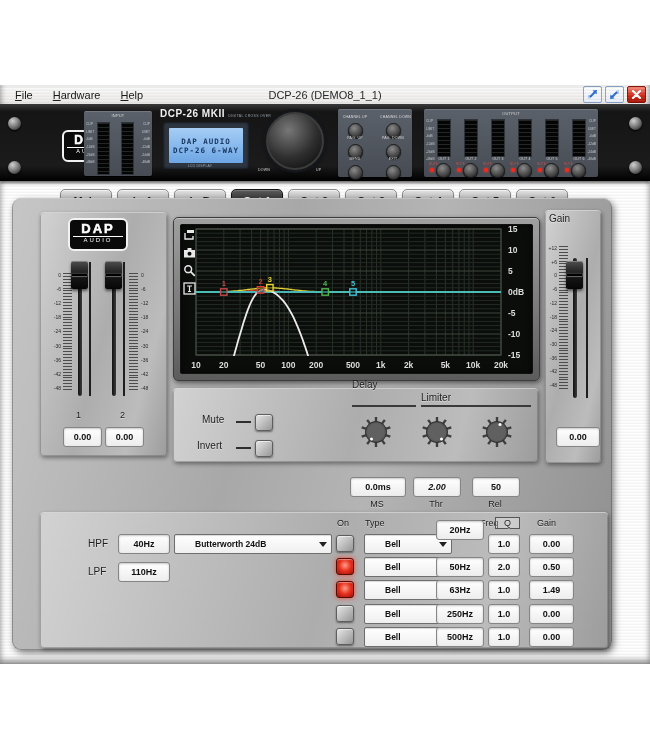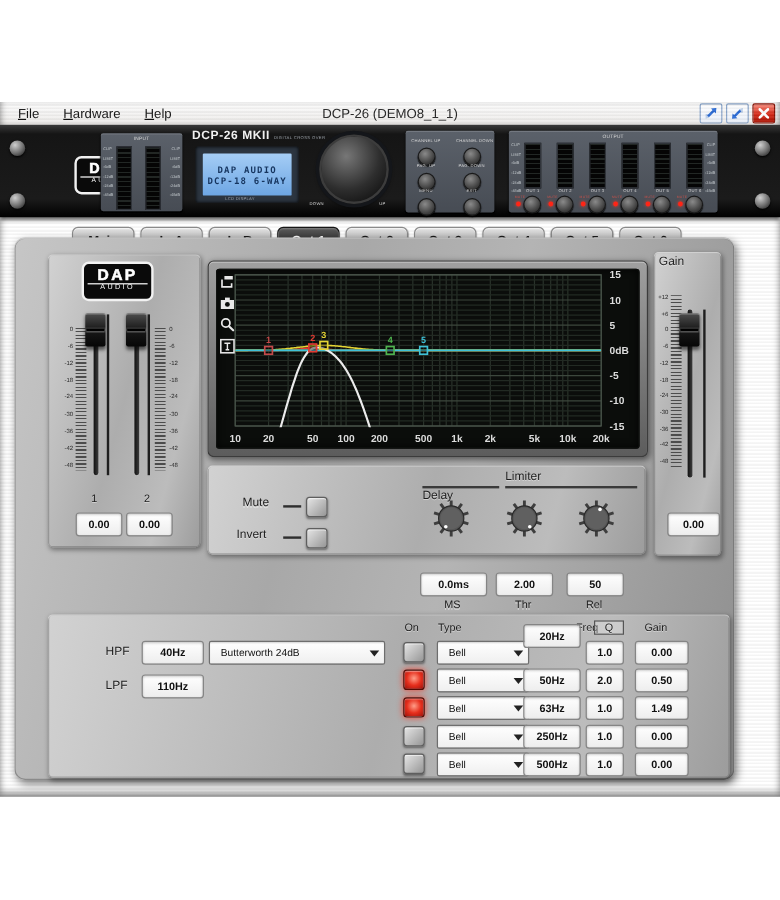--- a/index.html
+++ b/index.html
@@ -81,21 +81,21 @@
   .handle{position:absolute;width:17px;height:28px;border-radius:2px;
     background:linear-gradient(180deg,#4e4e4e 0,#222 40%,#484848 50%,#151515 60%,#060606 100%);
     box-shadow:0 2px 3px rgba(0,0,0,.55),inset 0 1px 0 rgba(255,255,255,.3);}
   .handle::after{content:"";position:absolute;left:1px;right:1px;top:13px;height:2px;background:#000;
     box-shadow:0 1px 0 rgba(255,255,255,.25);}
   .vbox{position:absolute;background:linear-gradient(180deg,#ffffff,#ededed);border:1px solid #858585;border-radius:3px;
     box-shadow:inset 0 1px 2px rgba(0,0,0,.22);display:flex;align-items:center;justify-content:center;
     font-weight:bold;font-size:9px;color:#101010;}
   .dbox{position:absolute;background:linear-gradient(180deg,#ffffff,#efefef);border:1px solid #6e6e6e;border-radius:2px;
     box-shadow:inset 0 1px 1px rgba(0,0,0,.15);display:flex;align-items:center;
-    font-weight:normal;font-size:8.5px;color:#101010;padding-left:9px;}
+    font-weight:bold;font-size:8.5px;color:#101010;padding-left:20px;}
   .dbox::after{content:"";position:absolute;right:4px;top:50%;margin-top:-2px;
     border-left:4px solid transparent;border-right:4px solid transparent;border-top:5px solid #222;}
   .grey-btn{position:absolute;width:16px;height:15px;border-radius:3px;
     background:linear-gradient(135deg,#e6e6e6,#969696);border:1px solid #5e5e5e;
     box-shadow:inset 0 1px 0 rgba(255,255,255,.55),0 1px 2px rgba(0,0,0,.45);}
   .led-btn{position:absolute;width:16px;height:15px;border-radius:3px;
     background:radial-gradient(circle at 50% 42%,#ff9d88 0%,#e62f1d 50%,#99100a 100%);
     border:1px solid #550b04;box-shadow:0 0 5px rgba(255,45,25,.85),inset 0 1px 1px rgba(255,255,255,.45);}
   .dash{position:absolute;height:2px;background:#2e2e2e;}
   .uline{position:absolute;height:1.5px;background:#3a3a3a;}
@@ -181,21 +181,21 @@
       <div class="meter" style="left:37px;top:11px;width:11px;height:51px;"></div>
     </div>
 
     <div class="rack-title" style="left:160px;top:4px;">
       <span>DCP-26 MKII</span>
       <small>DIGITAL CROSS OVER</small>
     </div>
     <div class="lcd" style="left:163px;top:18px;width:74px;height:35px;">
       <div class="lcd-in">
         <div>DAP AUDIO</div>
-        <div>DCP-18 6-WAY</div>
+        <div>DCP-26 6-WAY</div>
       </div>
     </div>
     <div class="tinylbl" style="left:163px;top:60px;width:74px;text-align:center;color:#9aa0a8;">LCD DISPLAY</div>
 
     <div class="bigknob" style="left:266px;top:8px;width:54px;height:54px;"></div>
     <div class="tinylbl" style="left:258px;top:64px;">DOWN</div>
     <div class="tinylbl" style="left:316px;top:64px;">UP</div>
 
     <div class="rackpanel" style="left:338px;top:5px;width:74px;height:68px;">
         <div class="tinylbl" style="left: 4px; top: 6px; width: 26px; text-align: center;">CHANNEL UP</div>
@@ -435,21 +435,21 @@
   <div class="vbox" style="left:556px;top:427px;width:42px;height:18px;">0.00</div>
 
   <div class="panel brush" style="left:173px;top:388px;width:365px;height:74px;"></div>
   <div class="lbl" style="left:202px;top:414px;">Mute</div>
   <div class="dash" style="left:236px;top:421px;width:15px;"></div>
   <div class="grey-btn" style="left:255px;top:414px;"></div>
   <div class="lbl" style="left:197px;top:440px;">Invert</div>
   <div class="dash" style="left:236px;top:447px;width:15px;"></div>
   <div class="grey-btn" style="left:255px;top:440px;"></div>
 
-  <div class="lbl" style="left:352px;top:408px;">Delay</div>
+  <div class="lbl" style="left:352px;top:379px;">Delay</div>
   <div class="uline" style="left:352px;top:405px;width:64px;"></div>
   <div class="lbl" style="left:421px;top:392px;">Limiter</div>
   <div class="uline" style="left:421px;top:405px;width:110px;"></div>
 
   <div class="abs" style="left:359px;top:415px;">
     <svg width="34" height="34" viewBox="-17 -17 34 34">
       <g stroke="#3e3e3e" stroke-width="2.4">
         <line x1="0" y1="10" x2="0" y2="15"></line>
           <line x1="5.9" y1="8.1" x2="8.8" y2="12.1"></line>
           <line x1="9.5" y1="3.1" x2="14.3" y2="4.6"></line>
@@ -543,21 +543,21 @@
     <div class="scale-lbl" style="top: 286.1px; right: 93px;">-6</div>
     <div class="scale-lbl" style="top: 299.8px; right: 93px;">-12</div>
     <div class="scale-lbl" style="top: 313.5px; right: 93px;">-18</div>
     <div class="scale-lbl" style="top: 327.2px; right: 93px;">-24</div>
     <div class="scale-lbl" style="top: 340.9px; right: 93px;">-30</div>
     <div class="scale-lbl" style="top: 354.6px; right: 93px;">-36</div>
     <div class="scale-lbl" style="top: 368.3px; right: 93px;">-42</div>
     <div class="scale-lbl" style="top: 382px; right: 93px;">-48</div>
     <div class="vbox" style="left: 350px; top: 477px; width: 54px; height: 18px;">0.0ms</div>
     <div class="lbl small" style="left: 350px; top: 499px; width: 54px; text-align: center;">MS</div>
-    <div class="vbox" style="left: 413px; top: 477px; width: 46px; height: 18px;">2.00</div>
+    <div class="vbox" style="left: 413px; top: 477px; width: 46px; height: 18px; font-style: italic;">2.00</div>
     <div class="lbl small" style="left: 413px; top: 499px; width: 46px; text-align: center;">Thr</div>
     <div class="vbox" style="left: 472px; top: 477px; width: 46px; height: 18px;">50</div>
     <div class="lbl small" style="left: 472px; top: 499px; width: 46px; text-align: center;">Rel</div>
     <div class="grey-btn" style="left: 336px; top: 535px;"></div>
     <div class="dbox" style="left: 364px; top: 534px; width: 66px; height: 18px;">Bell</div>
     <div class="vbox" style="left: 436px; top: 520px; width: 46px; height: 18px;">20Hz</div>
     <div class="vbox" style="left: 488px; top: 534px; width: 30px; height: 18px;">1.0</div>
     <div class="vbox" style="left: 529px; top: 534px; width: 43px; height: 18px;">0.00</div>
     <div class="led-btn" style="left: 336px; top: 558.2px;"></div>
     <div class="dbox" style="left: 364px; top: 557.2px; width: 66px; height: 18px;">Bell</div>

